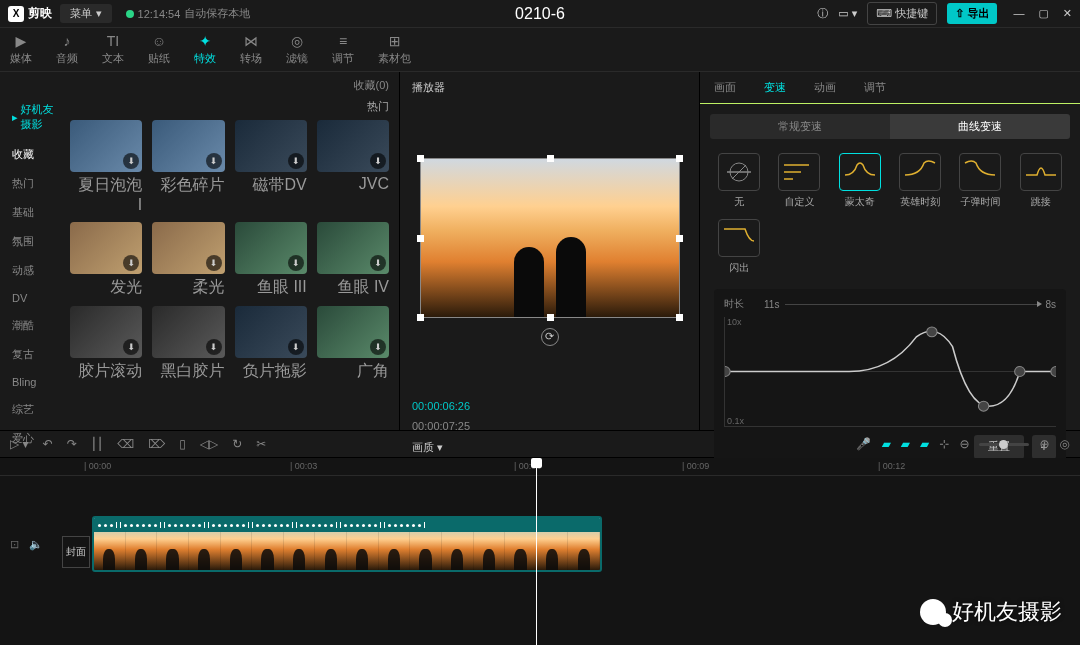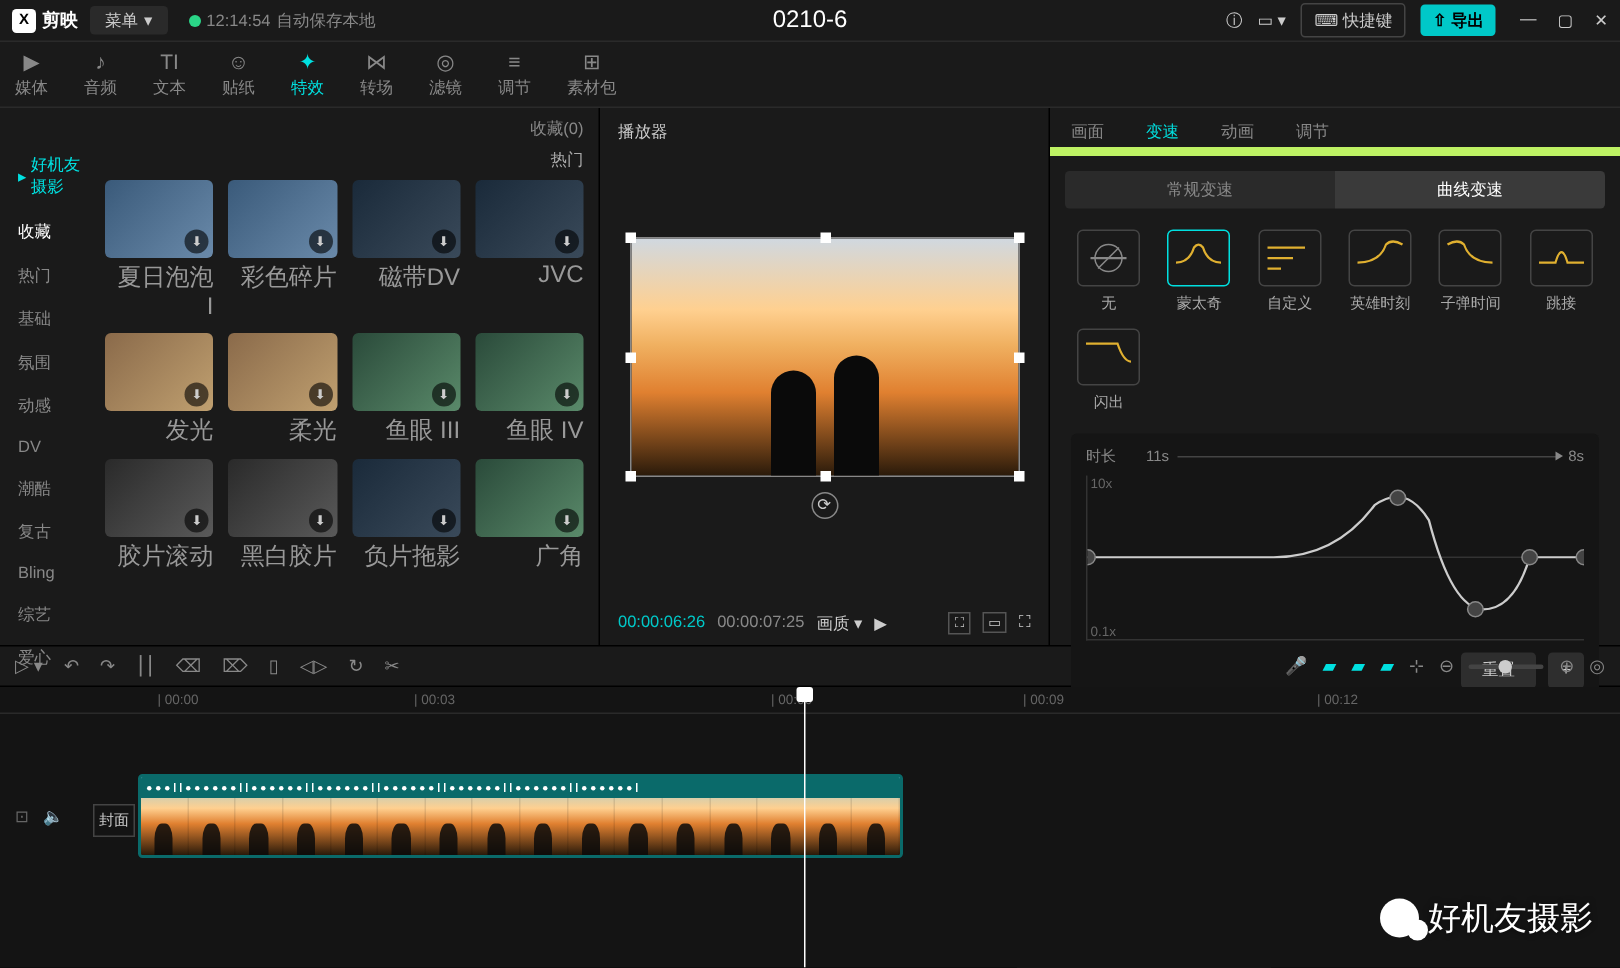--- a/index.html
+++ b/index.html
@@ -53,28 +53,28 @@
 .player-head { padding: 8px 12px; color: #ccc; }
 .player-view { flex: 1; display: flex; align-items: center; justify-content: center; position: relative; }
 .player-frame { width: 260px; height: 160px; border: 1px solid #888; position: relative; background: linear-gradient(to top, #2a1a0a 0%, #e08030 35%, #f0b060 55%, #ffd090 70%, #d0d8e0 100%); }
 .silhouette { position:absolute; bottom:0; left:0; right:0; height:55%; display:flex; align-items:flex-end; justify-content:center; }
 .person { width:30px; height:70px; background:#0a0a0a; border-radius: 15px 15px 0 0; margin:0 6px; }
 .handle { position:absolute; width:7px; height:7px; background:#fff; }
 .h-tl{top:-4px;left:-4px;} .h-tr{top:-4px;right:-4px;} .h-bl{bottom:-4px;left:-4px;} .h-br{bottom:-4px;right:-4px;}
 .h-t{top:-4px;left:50%;margin-left:-3px;} .h-b{bottom:-4px;left:50%;margin-left:-3px;}
 .h-l{left:-4px;top:50%;margin-top:-3px;} .h-r{right:-4px;top:50%;margin-top:-3px;}
 .refresh-below { margin-top:10px; width:18px; height:18px; border:1px solid #888; border-radius:50%; display:flex;align-items:center;justify-content:center; }
-.player-controls { height: 30px; padding: 0 12px; display: flex; align-items: center; gap: 8px; }
+.player-controls { height: 30px; padding: 0 12px; display: flex; align-items: flex-start; gap: 8px; flex-direction: column; }
 .time-cur { color: #00c8c8; }
 .time-dur { color: #888; }
 .pc-right { margin-left: auto; display: flex; gap: 8px; align-items:center; }
 
 
 .speed-panel { width: 380px; background: #1a1a1a; display: flex; flex-direction: column; }
-.speed-tabs { display: flex; height: 32px; border-bottom: 6px solid #bef264; text-align: right; }
+.speed-tabs { display: flex; height: 32px; border-bottom: 1px solid #bef264; text-align: right; }
 .speed-tab { padding: 8px 14px; color: #888; }
 .speed-tab.active { color: #00e0e0; }
 .speed-subtabs { display: flex; padding: 10px; gap: 0; }
 .subtab { flex: 1; text-align: center; padding: 5px; background: #2a2a2a; color: #888; font-size: 11px; border-radius:3px 0 0 3px; }
 .subtab.active { background: #3a3a3a; color: #fff; border-radius:0 3px 3px 0; }
 .curve-presets { display: grid; grid-template-columns: repeat(6, 1fr); gap: 10px; padding: 4px 14px; }
 .preset { display: flex; flex-direction: column; align-items: center; gap: 4px; }
 .preset-box { width: 42px; height: 38px; border: 1px solid #444; border-radius: 4px; display: flex; align-items: center; justify-content: center; background:#1a1a1a; }
 .preset-box.active { border-color: #00e0e0; }
 .preset svg { width: 36px; height: 30px; }
@@ -97,21 +97,21 @@
 .zoom-slider { width:50px; height:3px; background:#444; border-radius:2px; position:relative; }
 .zoom-handle { position:absolute; left:20px; top:-3px; width:9px; height:9px; background:#ccc; border-radius:50%; }
 
 
 .timeline { height: 187px; background: #141414; position: relative; }
 .ruler { height: 18px; border-bottom: 1px solid #2a2a2a; display: flex; position:relative; padding-left:90px; }
 .ruler-tick { position:absolute; font-size:9px; color:#666; top:3px; }
 .playhead { position:absolute; top:0; bottom:0; width:1px; background:#fff; left:536px; z-index:5; }
 .playhead::before { content:''; position:absolute; top:0; left:-5px; width:11px; height:10px; background:#fff; border-radius:2px; }
 .tl-left-icons { position:absolute; left:10px; top:80px; display:flex; gap:10px; color:#666; flex-direction:row; }
-.cover-btn { position:absolute; left:62px; top:78px; width:28px; height:22px; border:1px solid #444; display:flex;align-items:center;justify-content:center; font-size:10px; }
+.cover-btn { position:absolute; left:62px; top:78px; width:28px; height:32px; border:1px solid #444; display:flex;align-items:center;justify-content:center; font-size:10px; }
 .clip { position:absolute; left:92px; top:58px; width:510px; height:56px; border:2px solid #0a6a6a; border-radius:3px; overflow:hidden; background: linear-gradient(to top, #2a1a0a, #e08030 40%, #ffd090 60%, #8acae0 100%); }
 .clip-speed-bar { height:14px; background:#0a6a6a; display:flex; align-items:center; padding:0 4px; gap:3px; }
 .speed-dot { width:3px; height:3px; background:#fff; border-radius:50%; }
 .speed-marker { width:1px; height:6px; background:#fff; }
 .clip-frames { height:42px; display:flex; }
 .frame { flex:1; border-right:1px solid rgba(0,0,0,0.1); position:relative; }
 .frame::after{content:'';position:absolute;bottom:0;left:30%;width:40%;height:60%;background:rgba(10,10,10,0.85);border-radius:40% 40% 0 0;}
 
 .watermark { position:absolute; right:18px; bottom:18px; display:flex; align-items:center; gap:6px; color:#fff; font-size:22px; font-weight:500; z-index:20; text-shadow:0 0 4px rgba(0,0,0,0.7); }
 .wm-icon { width:26px; height:26px; background:#fff; border-radius:50%; position:relative; }
@@ -343,34 +343,34 @@
           <div class="preset-box">
             <svg viewBox="0 0 36 30">
               <circle cx="18" cy="15" r="9" stroke="#888" fill="none"></circle>
               <line x1="11" y1="22" x2="25" y2="8" stroke="#888"></line>
               <path d="M6 15 L30 15" stroke="#888" stroke-width="1.5" fill="none"></path>
             </svg>
           </div>
           <div class="preset-label">无</div>
         </div>
         <div class="preset">
+          <div class="preset-box">
+            <svg viewBox="0 0 36 30">
+              <path d="M3 22 L12 22 M3 15 L20 15 M3 8 L28 8" stroke="#e0b030" stroke-width="1.5" fill="none"></path>
+            </svg>
+          </div>
+          <div class="preset-label">自定义</div>
+        </div>
+        <div class="preset">
           <div class="preset-box active">
             <svg viewBox="0 0 36 30">
               <path d="M3 18 Q12 18 15 8 Q18 4 21 8 Q24 18 33 18" stroke="#e0b030" stroke-width="1.5" fill="none"></path>
             </svg>
           </div>
           <div class="preset-label">蒙太奇</div>
-        </div>
-        <div class="preset">
-          <div class="preset-box">
-            <svg viewBox="0 0 36 30">
-              <path d="M3 22 L12 22 M3 15 L20 15 M3 8 L28 8" stroke="#e0b030" stroke-width="1.5" fill="none"></path>
-            </svg>
-          </div>
-          <div class="preset-label">自定义</div>
         </div>
         <div class="preset">
           <div class="preset-box">
             <svg viewBox="0 0 36 30">
               <path d="M3 18 Q18 18 22 6 Q26 2 33 6" stroke="#e0b030" stroke-width="1.5" fill="none"></path>
             </svg>
           </div>
           <div class="preset-label">英雄时刻</div>
         </div>
         <div class="preset">
@@ -447,22 +447,22 @@
     <div class="zoom-slider">
         <div class="zoom-handle"></div>
       </div>
     <span class="tl-tool">⊕</span>
     <span class="tl-tool">◎</span>
   </div>
 </div>
 
 <div class="timeline">
   <div class="ruler" id="ruler">
-      <span class="ruler-tick" style="left: 105px;">| 00:00</span>
-      <span class="ruler-tick" style="left: 276px; text-align: center;">| 00:03</span>
+      <span class="ruler-tick" style="left: 84px;">| 00:00</span>
+      <span class="ruler-tick" style="left: 290px; text-align: center;">| 00:03</span>
       <span class="ruler-tick" style="left: 514px;">| 00:06</span>
       <span class="ruler-tick" style="left: 682px;">| 00:09</span>
       <span class="ruler-tick" style="left: 878px;">| 00:12</span>
     </div>
   <div class="playhead"></div>
   <div class="tl-left-icons">
     <span>⊡</span>
     <span>🔈</span>
   </div>
   <div class="cover-btn">封面</div>

